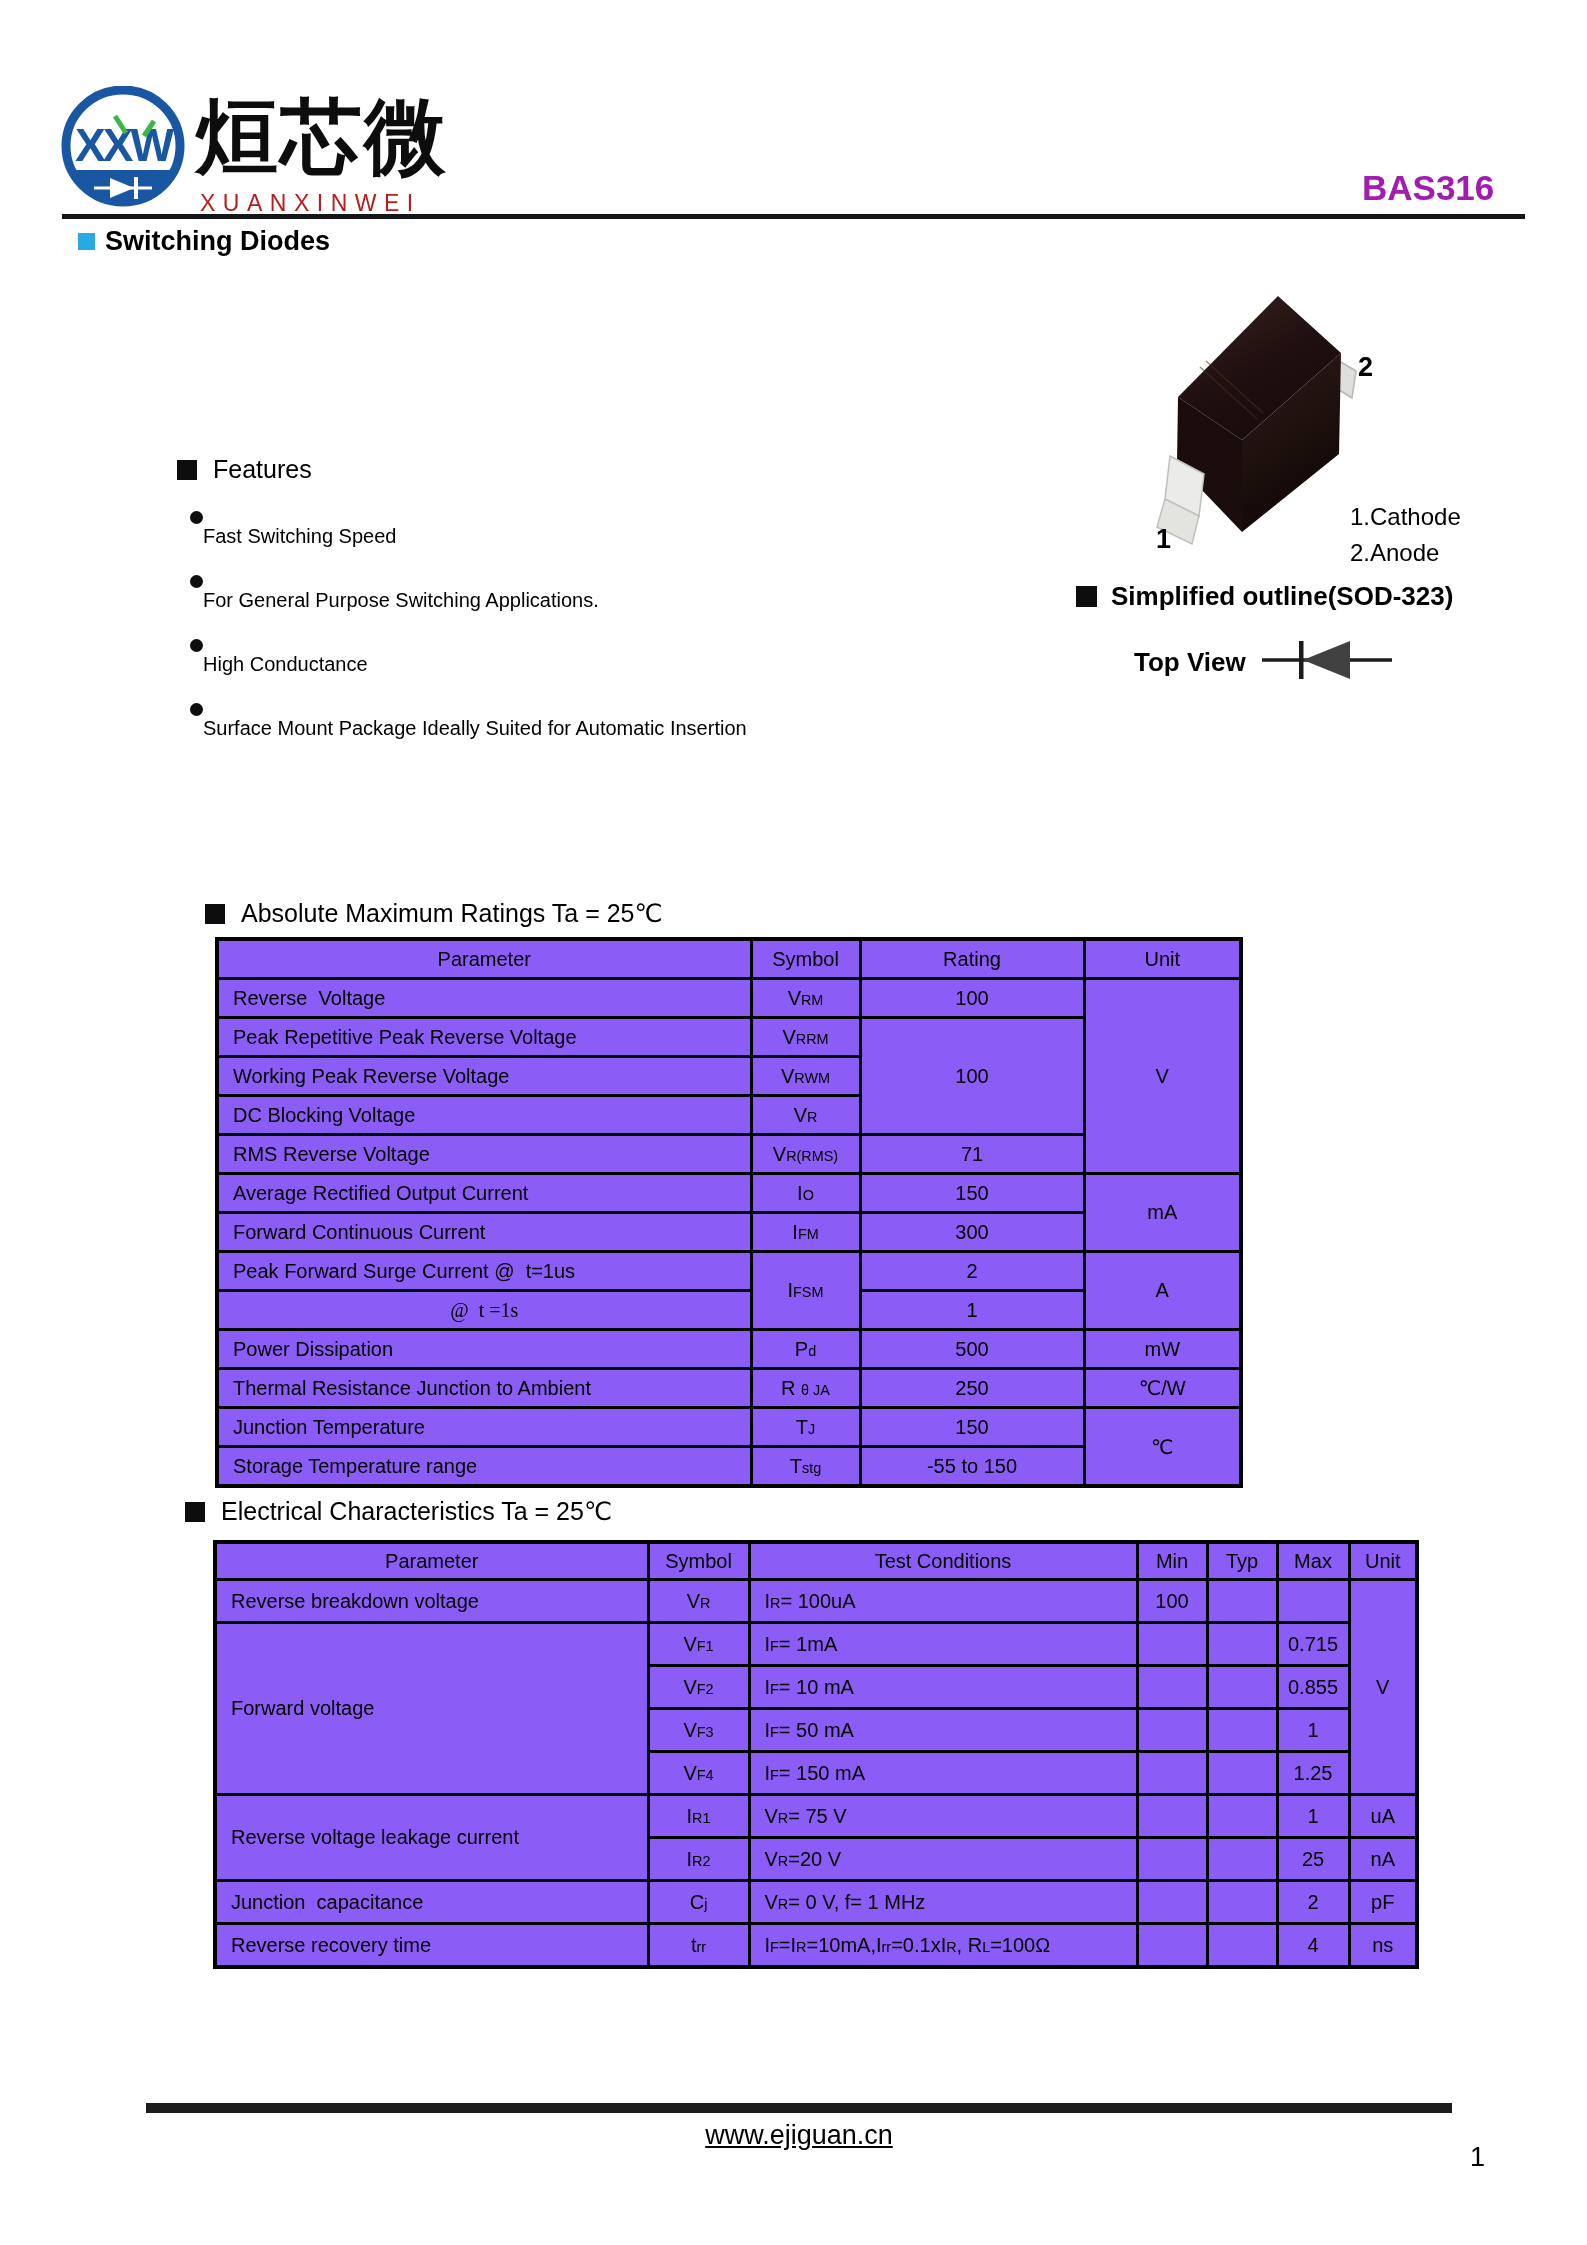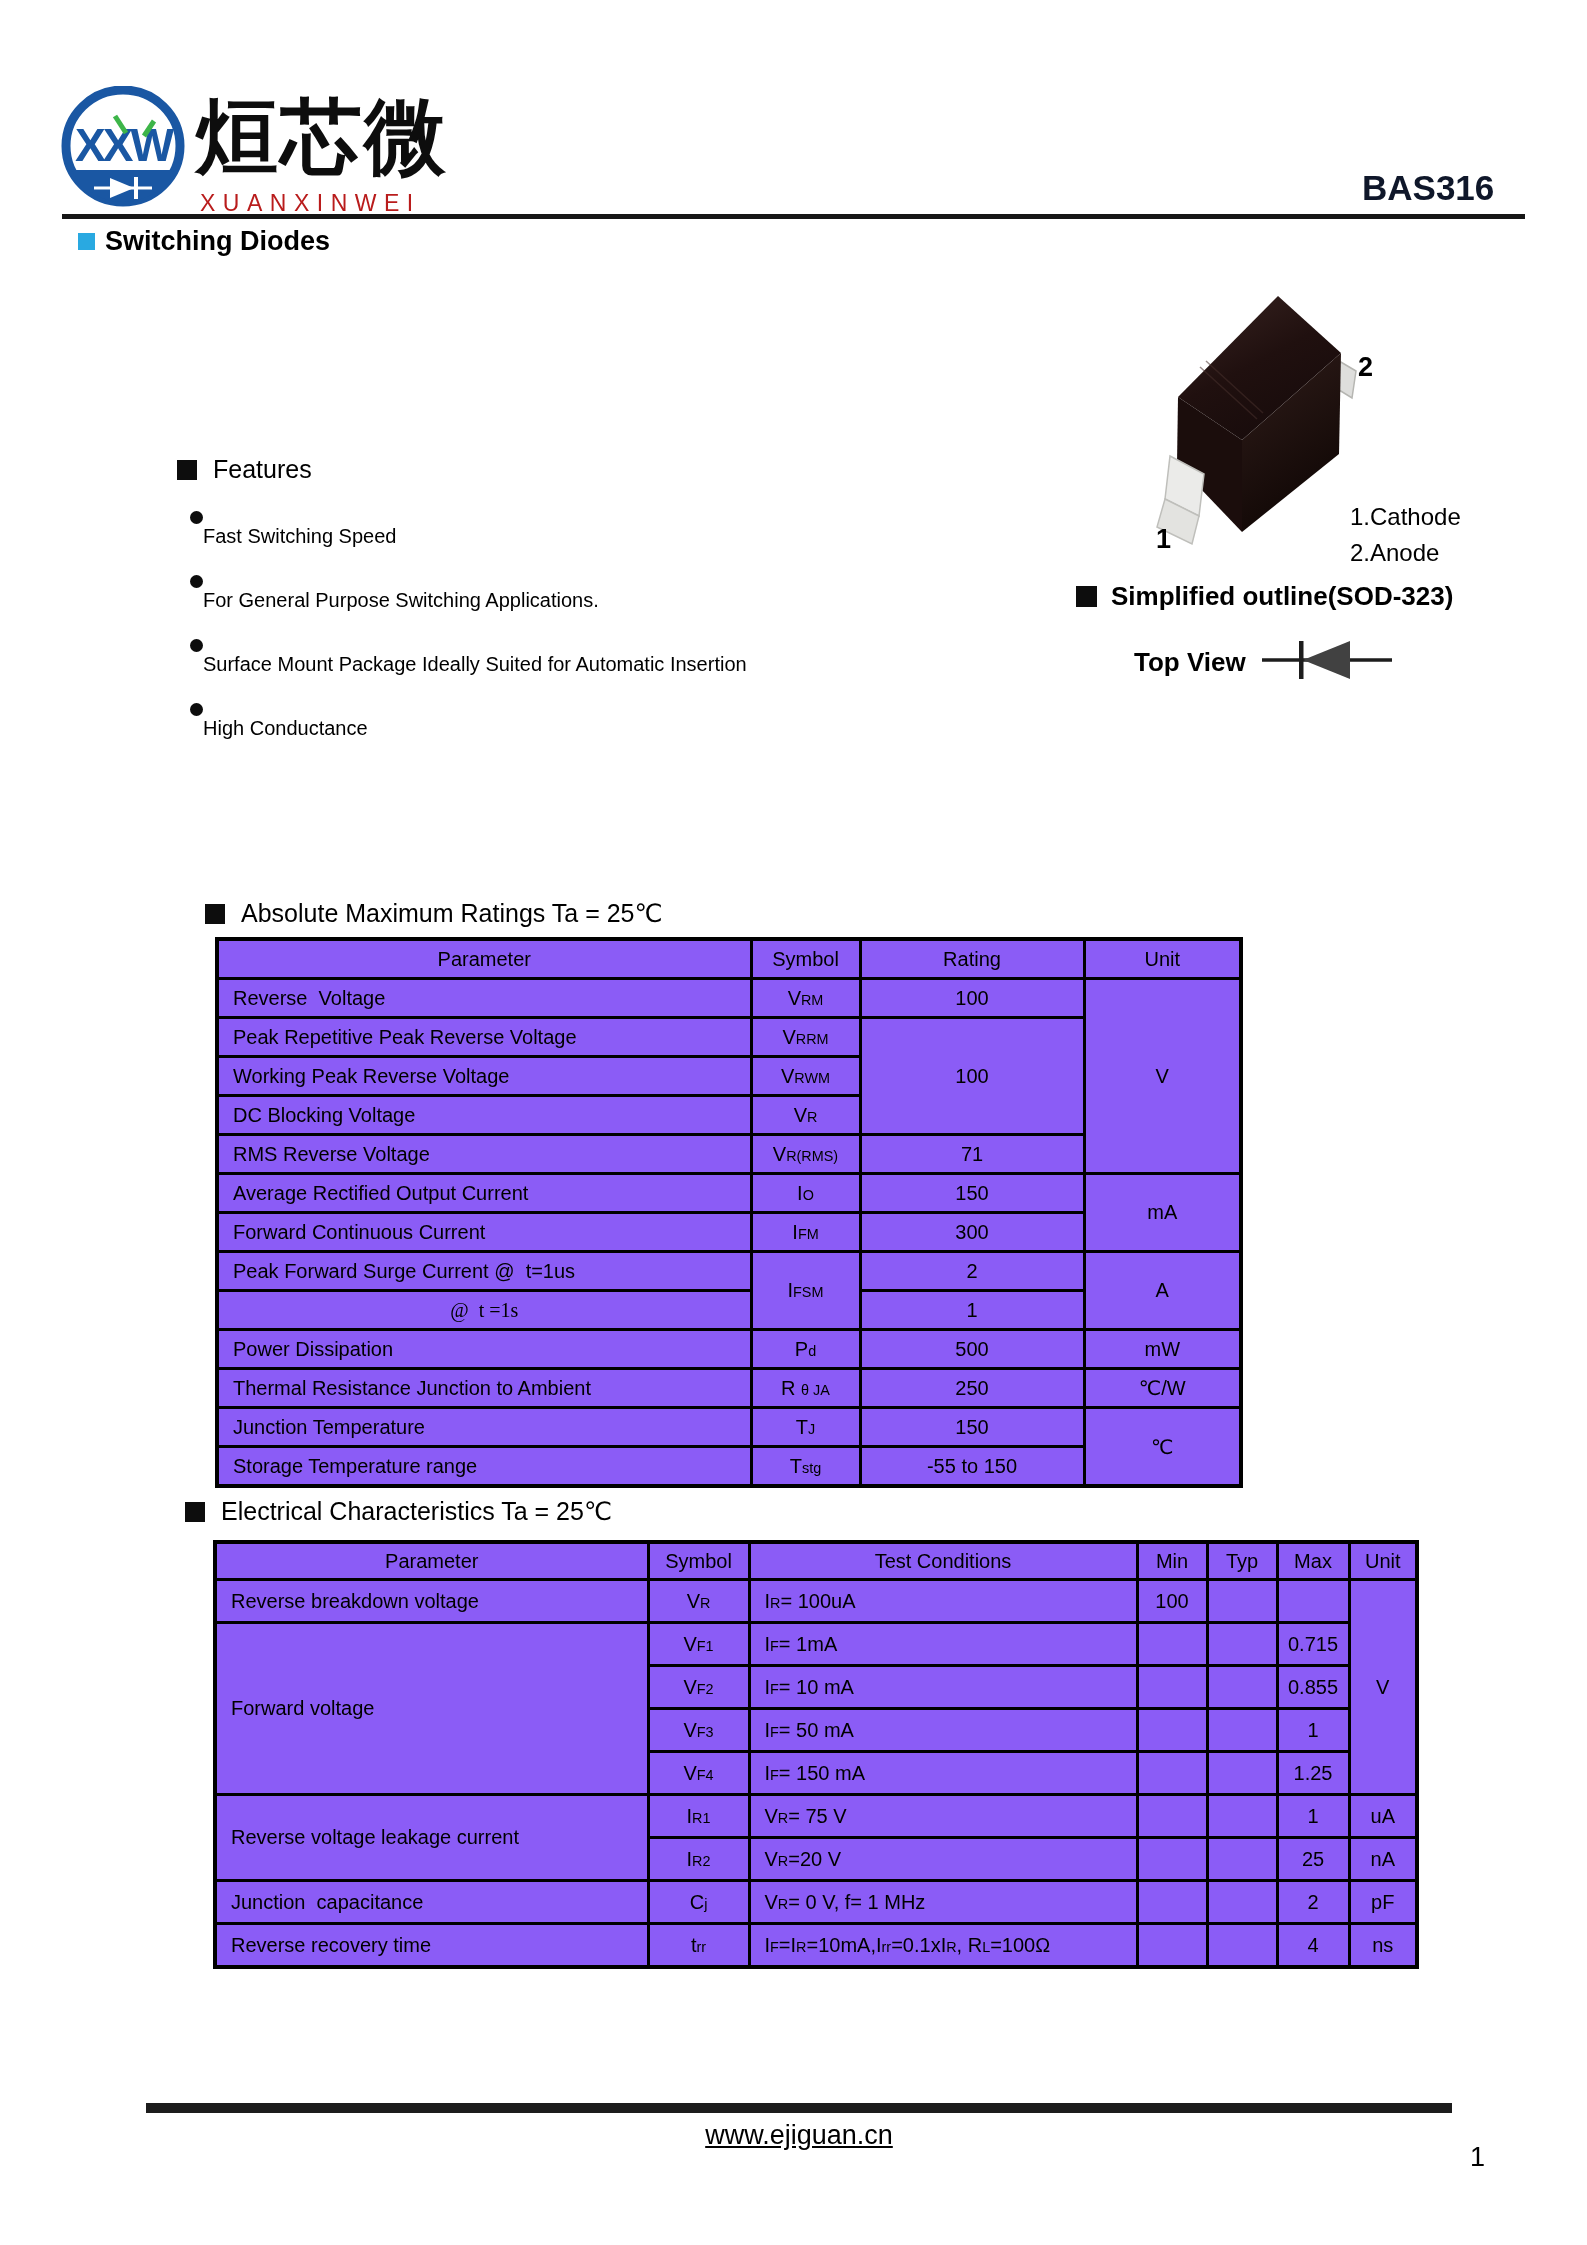--- a/index.html
+++ b/index.html
@@ -6,21 +6,21 @@
   .page{
     position:relative; width:1587px; height:2245px; background:#fff;
     font-family:"Liberation Sans","DejaVu Sans",sans-serif; color:#000;
     overflow:hidden;
   }
   .abs{position:absolute;}
 
   
   .cn-name{font-size:82px;font-weight:700;line-height:1;letter-spacing:2px;color:#0d0d0d;}
   .en-name{font-size:23px;letter-spacing:7.5px;color:#b91c1c;}
-  .part-number{font-size:35px;font-weight:700;color:#0f172a;}
+  .part-number{font-size:35px;font-weight:700;color:#a21caf;}
   .top-rule{background:#161616;height:5px;}
   .cat-square{width:17px;height:17px;background:#29a9e1;}
   .cat-label{font-size:27px;font-weight:700;margin-left:10px;line-height:1;}
   .row-line{display:flex;align-items:center;}
 
   
   .sec-square{width:20px;height:20px;background:#0d0d0d;flex:0 0 auto;}
   .sec-title{font-size:25px;margin-left:16px;line-height:1.1;white-space:nowrap;}
   .sec-title-bold{font-size:26px;font-weight:700;margin-left:14px;line-height:1.1;white-space:nowrap;}
 
@@ -91,25 +91,25 @@
     <div class="feat-item">
       <span class="feat-dot"></span>
       <span class="feat-text">Fast Switching Speed</span>
     </div>
     <div class="feat-item">
       <span class="feat-dot"></span>
       <span class="feat-text">For General Purpose Switching Applications.</span>
     </div>
     <div class="feat-item">
       <span class="feat-dot"></span>
-      <span class="feat-text">Surface Mount Package Ideally Suited for Automatic Insertion</span>
+      <span class="feat-text">High Conductance</span>
     </div>
     <div class="feat-item">
       <span class="feat-dot"></span>
-      <span class="feat-text">High Conductance</span>
+      <span class="feat-text">Surface Mount Package Ideally Suited for Automatic Insertion</span>
     </div>
   </div>
 
   <svg class="abs" style="left:1148px;top:282px;" width="215" height="290" viewBox="0 0 215 290">
     <defs>
       <linearGradient id="gTop" x1="0" y1="0" x2="0.6" y2="1">
         <stop offset="0" stop-color="#3a2522"></stop>
           <stop offset="0.55" stop-color="#20100f"></stop>
           <stop offset="1" stop-color="#170b0b"></stop>
       </linearGradient>

